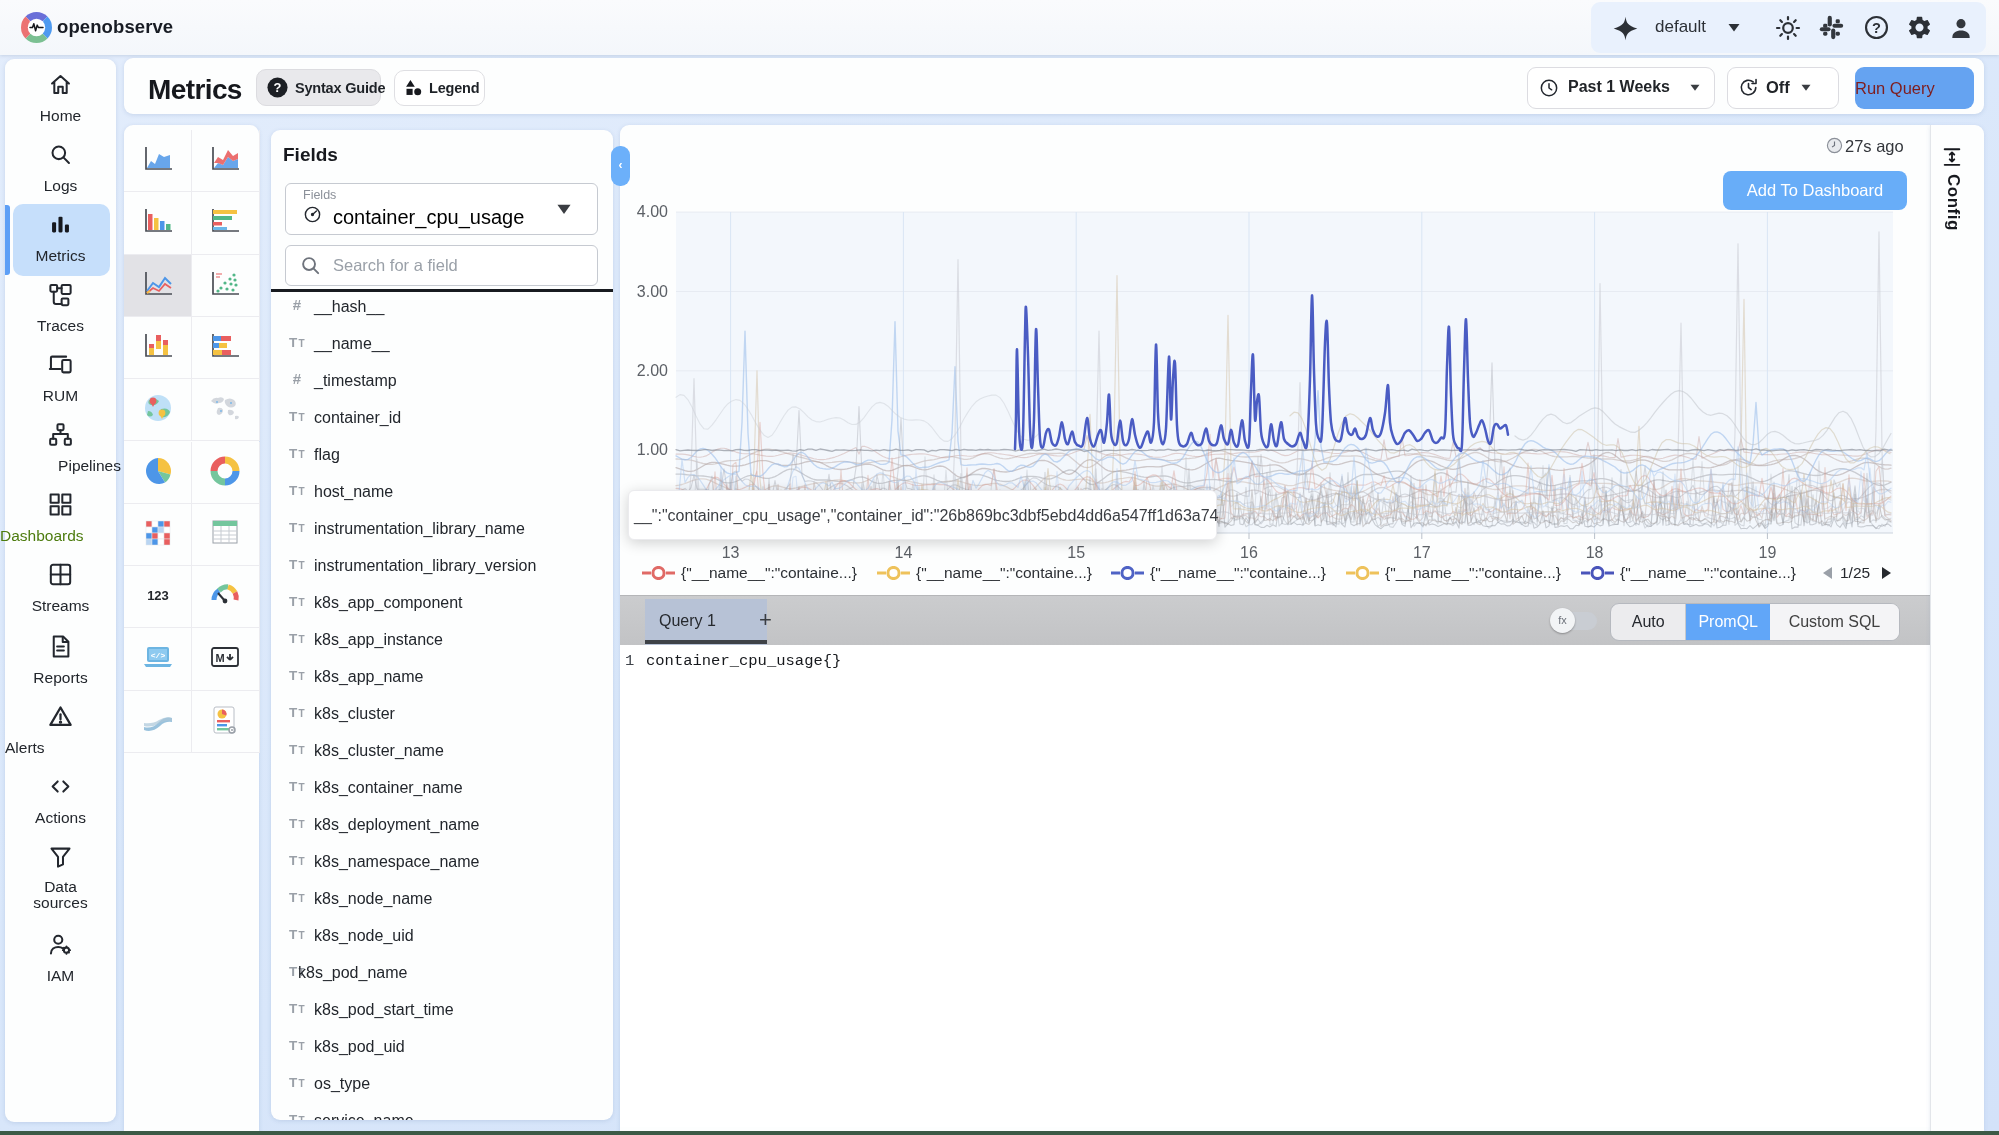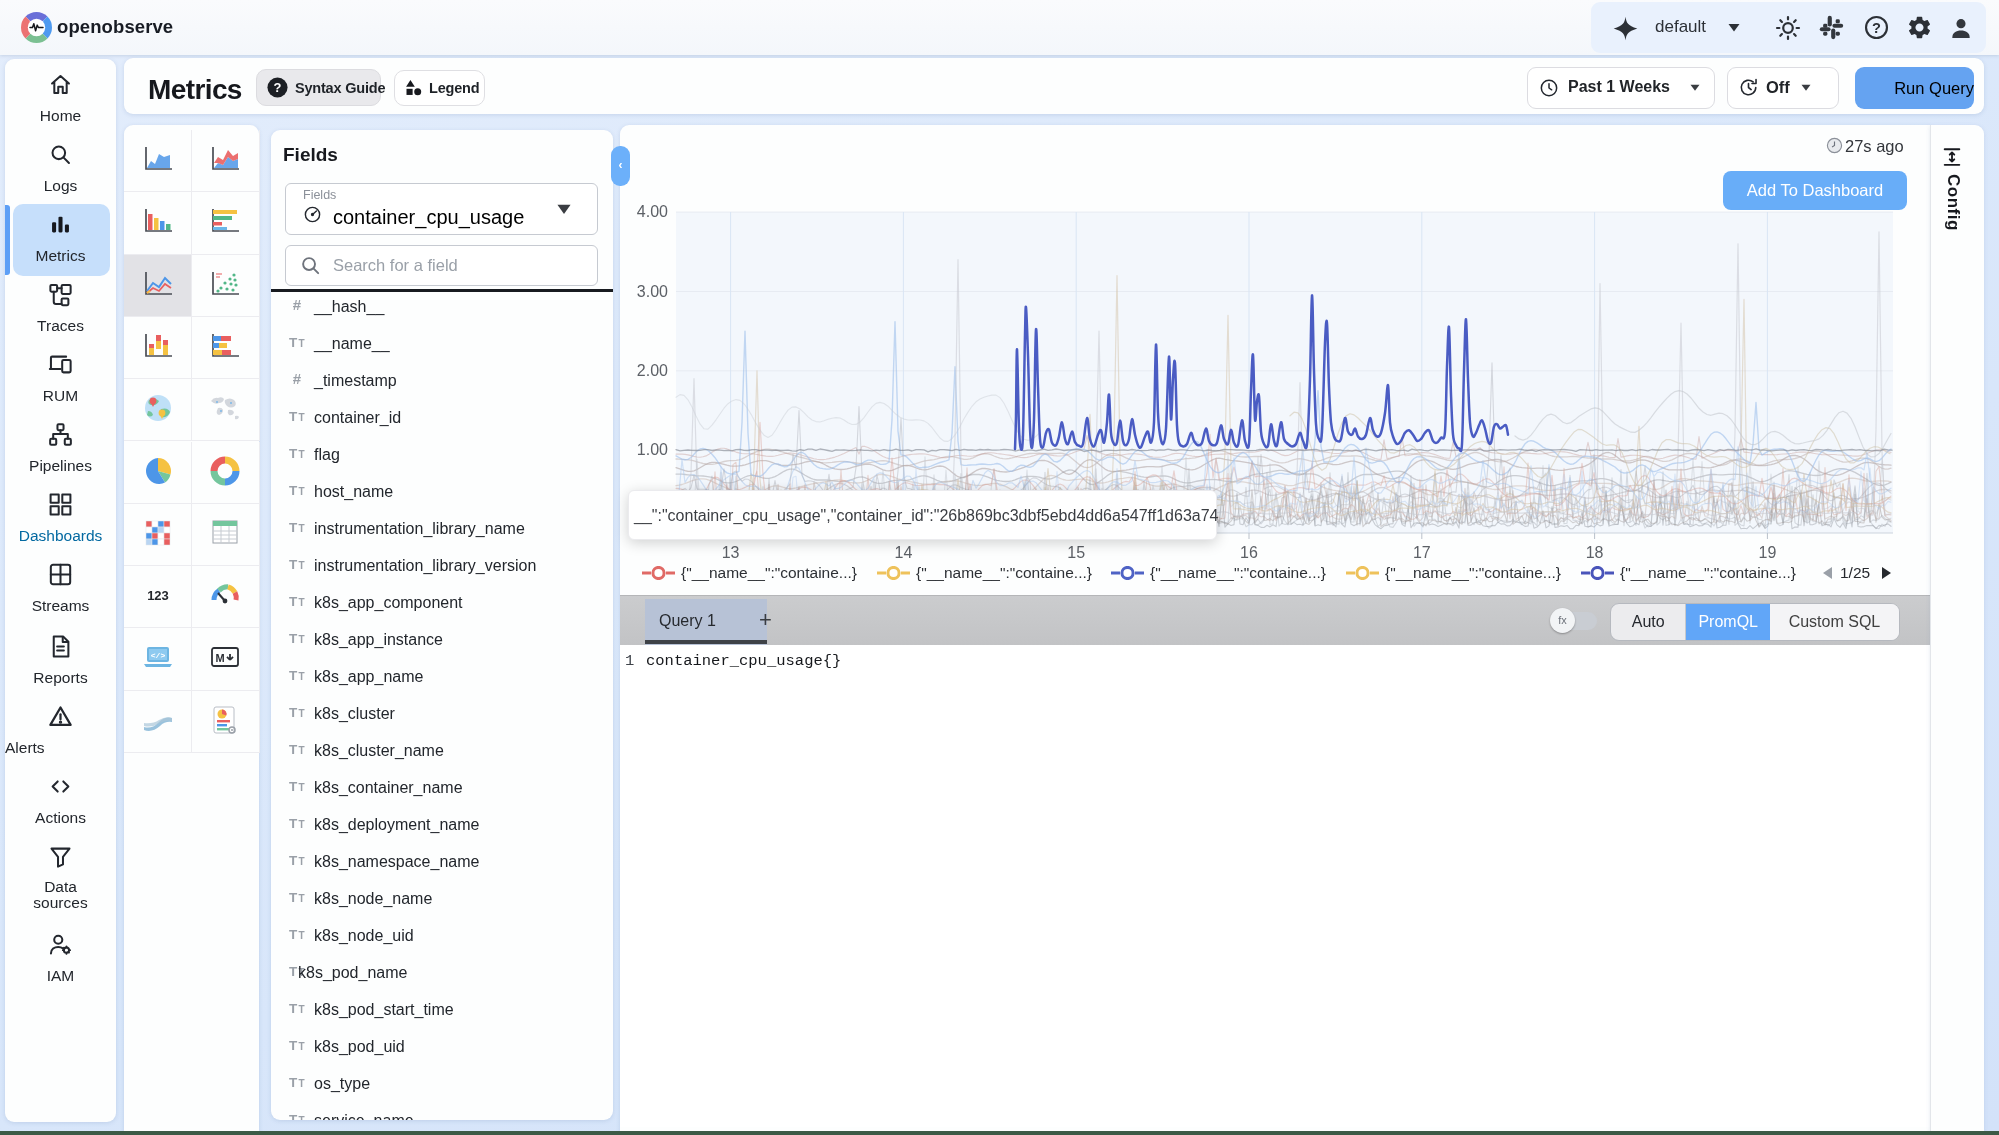--- a/index.html
+++ b/index.html
@@ -108,30 +108,30 @@
   </svg>
 <div class="abs" style="left:0;top:387px;width:121px;text-align:center;font-size:15.5px;color:#22262c">RUM</div>
 <svg class="abs" style="left:47px;top:421px" width="27" height="27" viewBox="0 0 24 24">
     <g class="icn">
       <rect x="9.3" y="2.8" width="5.4" height="5.4" rx="1"></rect>
       <rect x="2.8" y="15.8" width="5.4" height="5.4" rx="1"></rect>
       <rect x="15.8" y="15.8" width="5.4" height="5.4" rx="1"></rect>
       <path d="M12 8.2 v3.3 M12 11.5 H5.5 V15.8 M12 11.5 H18.5 V15.8"></path>
     </g>
   </svg>
-<div class="abs" style="left:0;top:457px;width:121px;text-align:center;font-size:15.5px;color:#22262c">Pipelines</div>
+<div class="abs" style="left:0;top:457px;width:121px;text-align:right;font-size:15.5px;color:#22262c">Pipelines</div>
 <svg class="abs" style="left:47px;top:491px" width="27" height="27" viewBox="0 0 24 24">
     <g class="icn">
       <rect x="3.2" y="3.2" width="7.2" height="7.2"></rect>
       <rect x="13.6" y="3.2" width="7.2" height="7.2"></rect>
       <rect x="3.2" y="13.6" width="7.2" height="7.2"></rect>
       <rect x="13.6" y="13.6" width="7.2" height="7.2"></rect>
     </g>
   </svg>
-<div class="abs" style="left:0;top:527px;width:121px;text-align:center;font-size:15.5px;color:#0369a1">Dashboards</div>
+<div class="abs" style="left:0;top:527px;width:121px;font-size:15.5px;color:#4d7c0f">Dashboards</div>
 <svg class="abs" style="left:47px;top:561px" width="27" height="27" viewBox="0 0 24 24">
     <g class="icn">
       <rect x="3.4" y="3.4" width="17.2" height="17.2" rx="2"></rect>
       <path d="M3.4 12 H20.6 M12 3.4 V20.6"></path>
     </g>
   </svg>
 <div class="abs" style="left:0;top:597px;width:121px;text-align:center;font-size:15.5px;color:#22262c">Streams</div>
 <svg class="abs" style="left:47px;top:633px" width="27" height="27" viewBox="0 0 24 24">
     <g class="icn">
       <path d="M6 3.2 h8.5 L19 7.7 V20.8 H6 Z"></path>
@@ -208,21 +208,21 @@
     <g class="icn" stroke-width="2.1">
       <path d="M20.3 12 a8.3 8.3 0 1 1 -3.0 -6.4"></path>
       <path d="M20.6 2.8 V7.4 H16" fill="none"></path>
       <path d="M12 7.6 V12 L15 14.4" stroke-width="1.9"></path>
     </g>
   </svg>
 <div class="abs" style="left:1766px;top:78px;font-size:16.5px;font-weight:600;color:#212428">Off</div>
 <svg class="abs" style="left:1800px;top:83px" width="12" height="9" viewBox="0 0 14 11">
     <path d="M1.5 2 h11 L7 9.5 Z" fill="#3a3d42"></path>
   </svg>
-<div class="abs" style="left:1855px;top:67px;width:119px;height:42px;background:#65a3f1;border-radius:9px;color:#000000;font-size:16.5px;font-weight:500;text-align:right;line-height:42px">Run Query</div>
+<div class="abs" style="left:1855px;top:67px;width:119px;height:42px;background:#65a3f1;border-radius:9px;color:#7f1d1d;font-size:16.5px;font-weight:500;text-align:left;line-height:42px">Run Query</div>
 <div class="card" style="left:124px;top:125px;width:135px;height:1007px;border-radius:9px 9px 0 0"></div>
 <div class="abs" style="left:124px;top:130.0px;width:67.5px;height:62.3px;border-right:1px solid #ececf0;border-bottom:1px solid #ececf0"></div>
 <svg class="abs" style="left:141px;top:144.0px" width="34" height="30" viewBox="0 0 34 30">
     <path d="M5 3 V25 H31" stroke="#4a4e55" stroke-width="1.7" fill="none"></path>
     <path d="M6 24 L10 17 L14 20 L18 10 L23 13 L29 11 V24 Z" fill="#4d96e8" opacity=".85"></path>
   </svg>
 <div class="abs" style="left:192px;top:130.0px;width:67.5px;height:62.3px;border-right:1px solid #ececf0;border-bottom:1px solid #ececf0"></div>
 <svg class="abs" style="left:208px;top:144.0px" width="34" height="30" viewBox="0 0 34 30">
     <path d="M5 3 V25 H31" stroke="#4a4e55" stroke-width="1.7" fill="none"></path>
     <path d="M6 24 L10 19 L15 21 L20 13 L25 17 L30 15 V24 Z" fill="#4d96e8" opacity=".85"></path>

